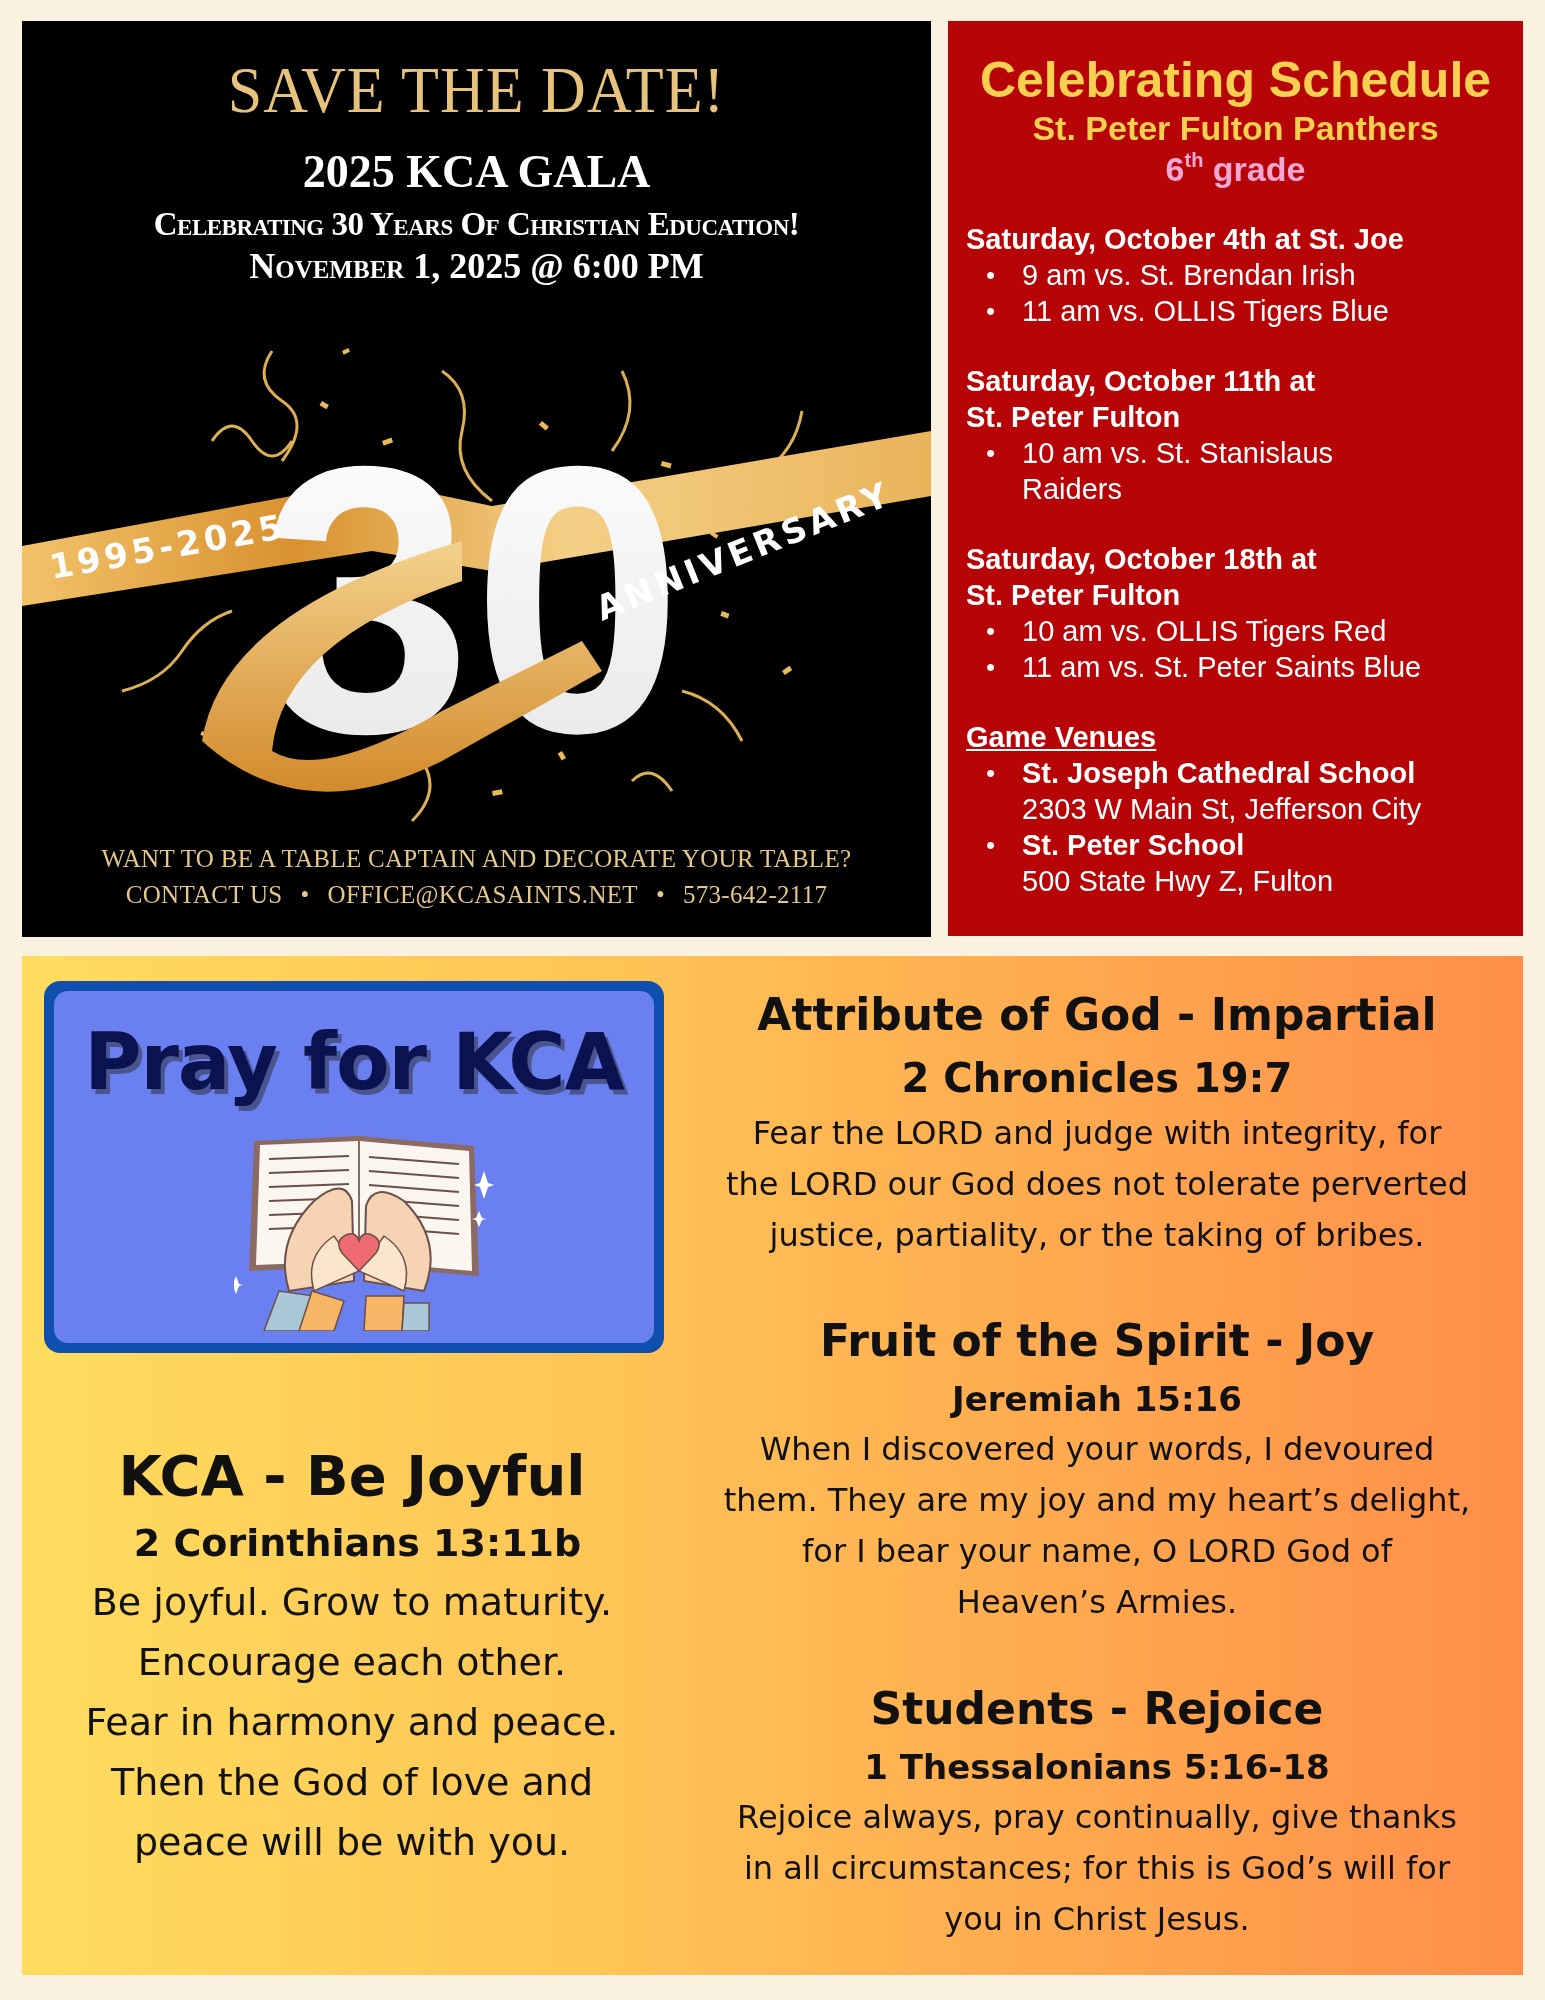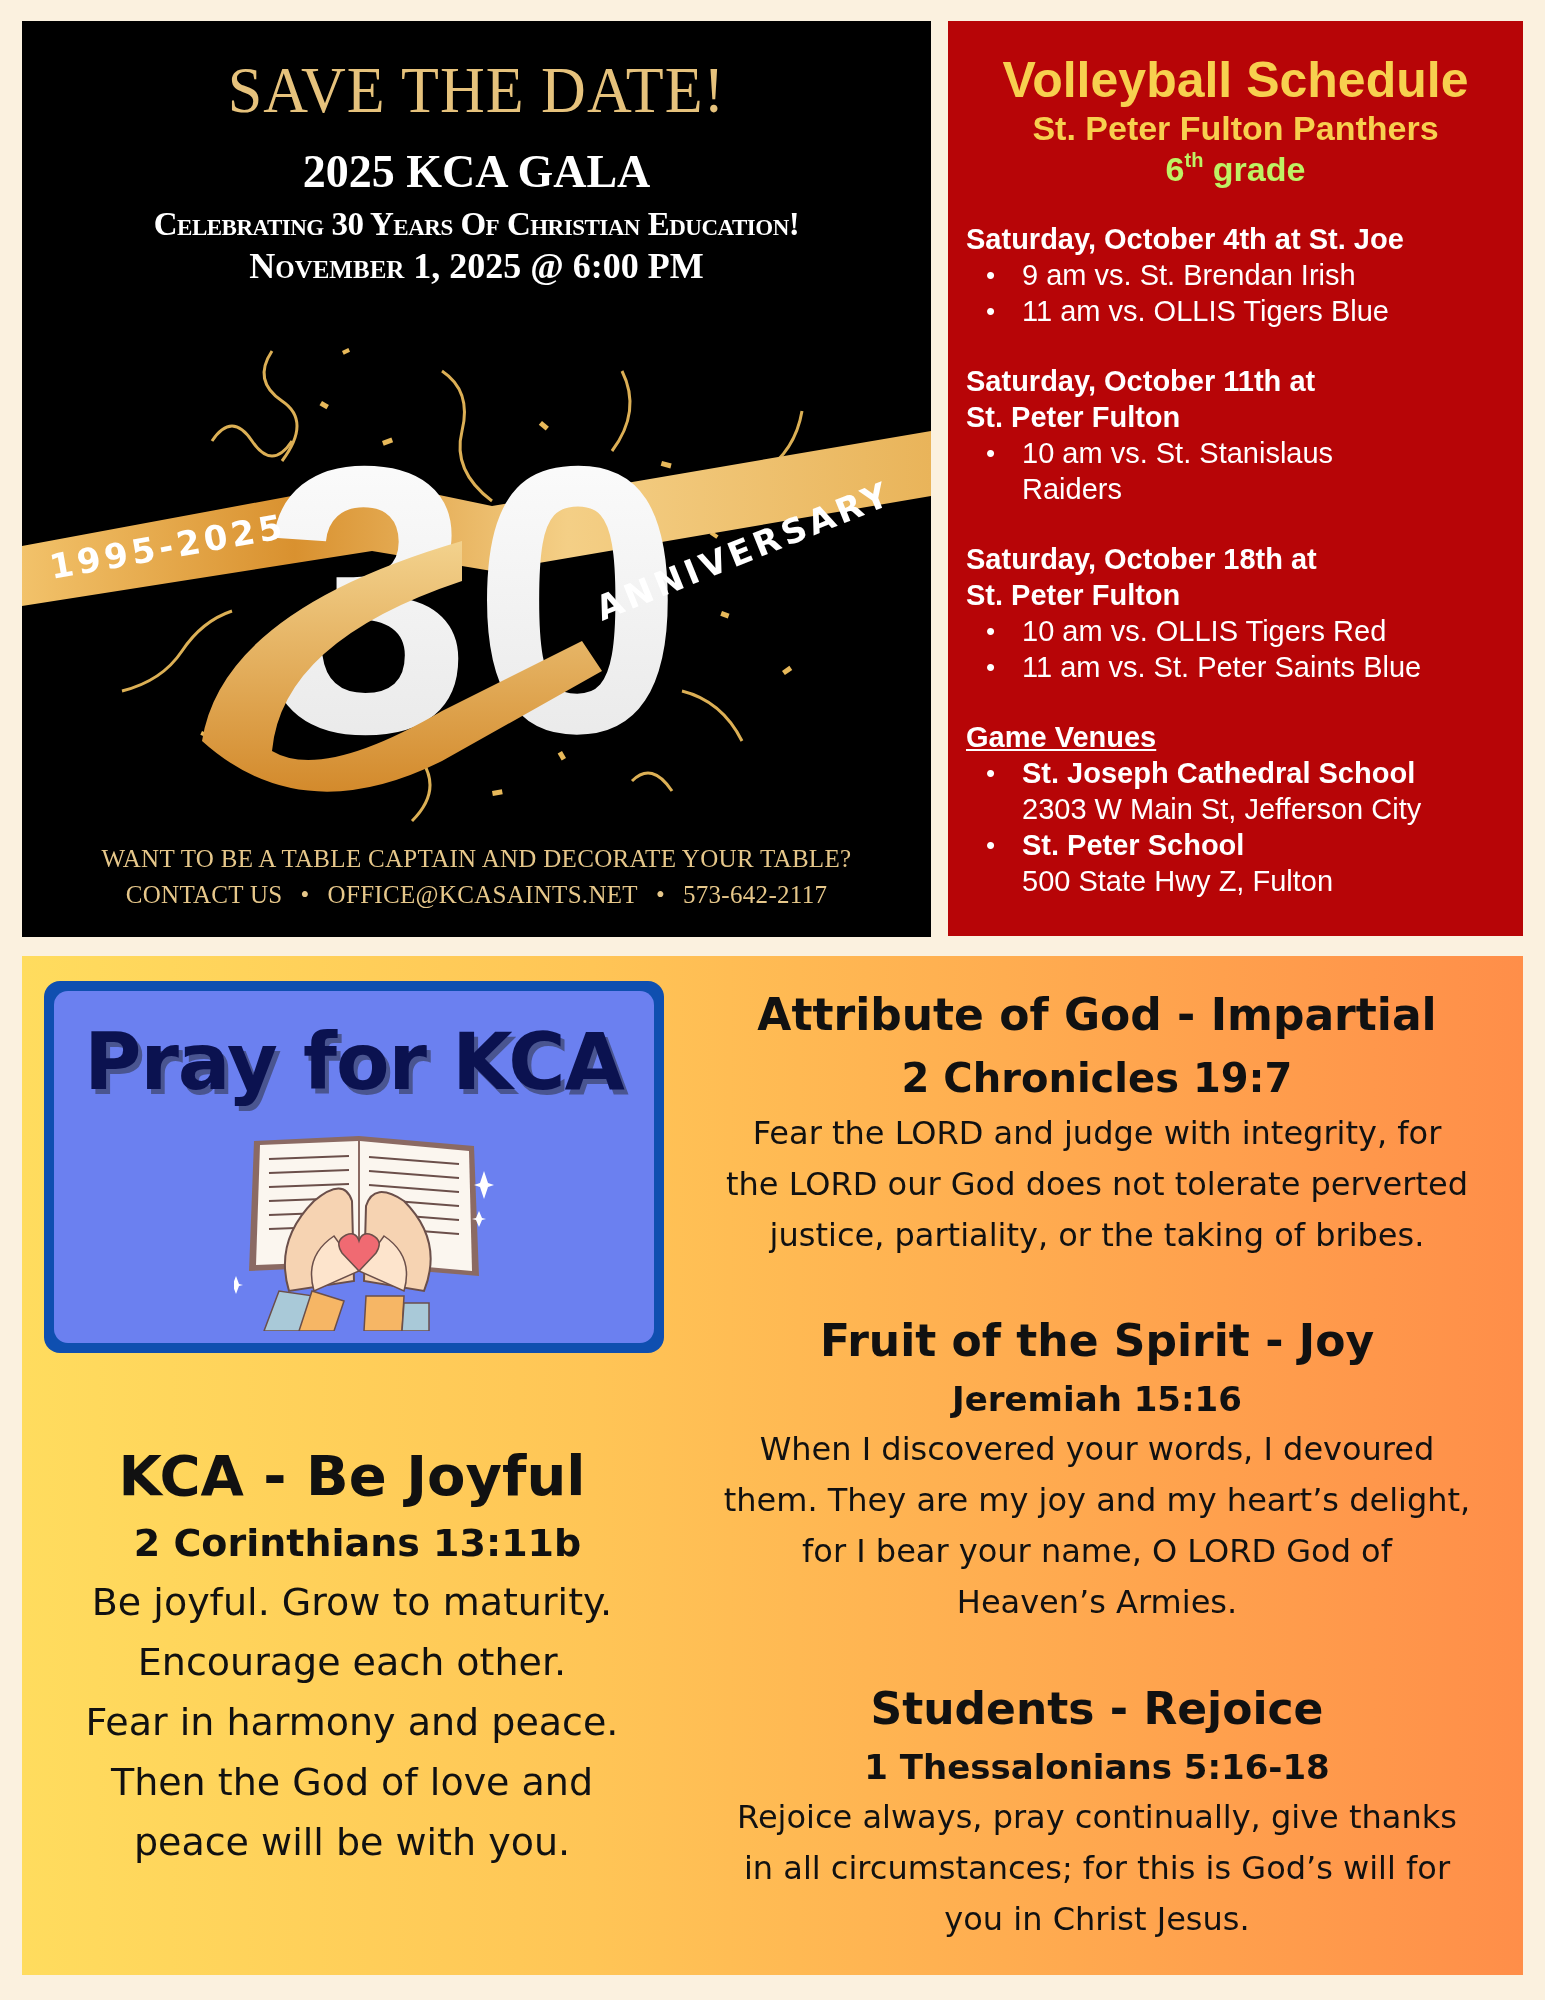--- a/index.html
+++ b/index.html
@@ -61,21 +61,21 @@
   .vb .vb-title {
     position: absolute; top: 30px; left: 0; right: 0; text-align: center;
     font-size: 50px; font-weight: bold; color: #f7d04f;
   }
   .vb .vb-team {
     position: absolute; top: 88px; left: 0; right: 0; text-align: center;
     font-size: 34px; font-weight: bold; color: #f7d04f;
   }
   .vb .vb-grade {
     position: absolute; top: 128px; left: 0; right: 0; text-align: center;
-    font-size: 34px; font-weight: bold; color: #bef264;
+    font-size: 34px; font-weight: bold; color: #f9a8d4;
   }
   .vb .vb-grade sup { font-size: 20px; vertical-align: 14px; }
   .vb .games {
     position: absolute; top: 200px; left: 18px; right: 12px;
   }
   .vb .day { margin-bottom: 34px; }
   .vb .day-head {
     font-size: 29px; font-weight: bold; line-height: 36px; color: #fff;
   }
   .vb ul { list-style: none; padding-left: 20px; }
@@ -206,21 +206,21 @@
     </svg>
   </div>
 
   <div class="footer1">WANT TO BE A TABLE CAPTAIN AND DECORATE YOUR TABLE?</div>
   <div class="footer2">
     <span>CONTACT US</span><span class="dot">•</span><span>OFFICE@KCASAINTS.NET</span><span class="dot">•</span><span>573-642-2117</span>
   </div>
 </section>
 
 <section class="vb">
-  <div class="vb-title">Volleyball Schedule</div>
+  <div class="vb-title">Celebrating Schedule</div>
   <div class="vb-team">St. Peter Fulton Panthers</div>
   <div class="vb-grade">
     <span>6</span><sup>th</sup> <span>grade</span>
   </div>
 
   <div class="games">
     <div class="day">
       <div class="day-head">Saturday, October 4th at St. Joe</div>
       <ul>
         <li><span class="bullet">•</span><span>9 am vs. St. Brendan Irish</span></li>

